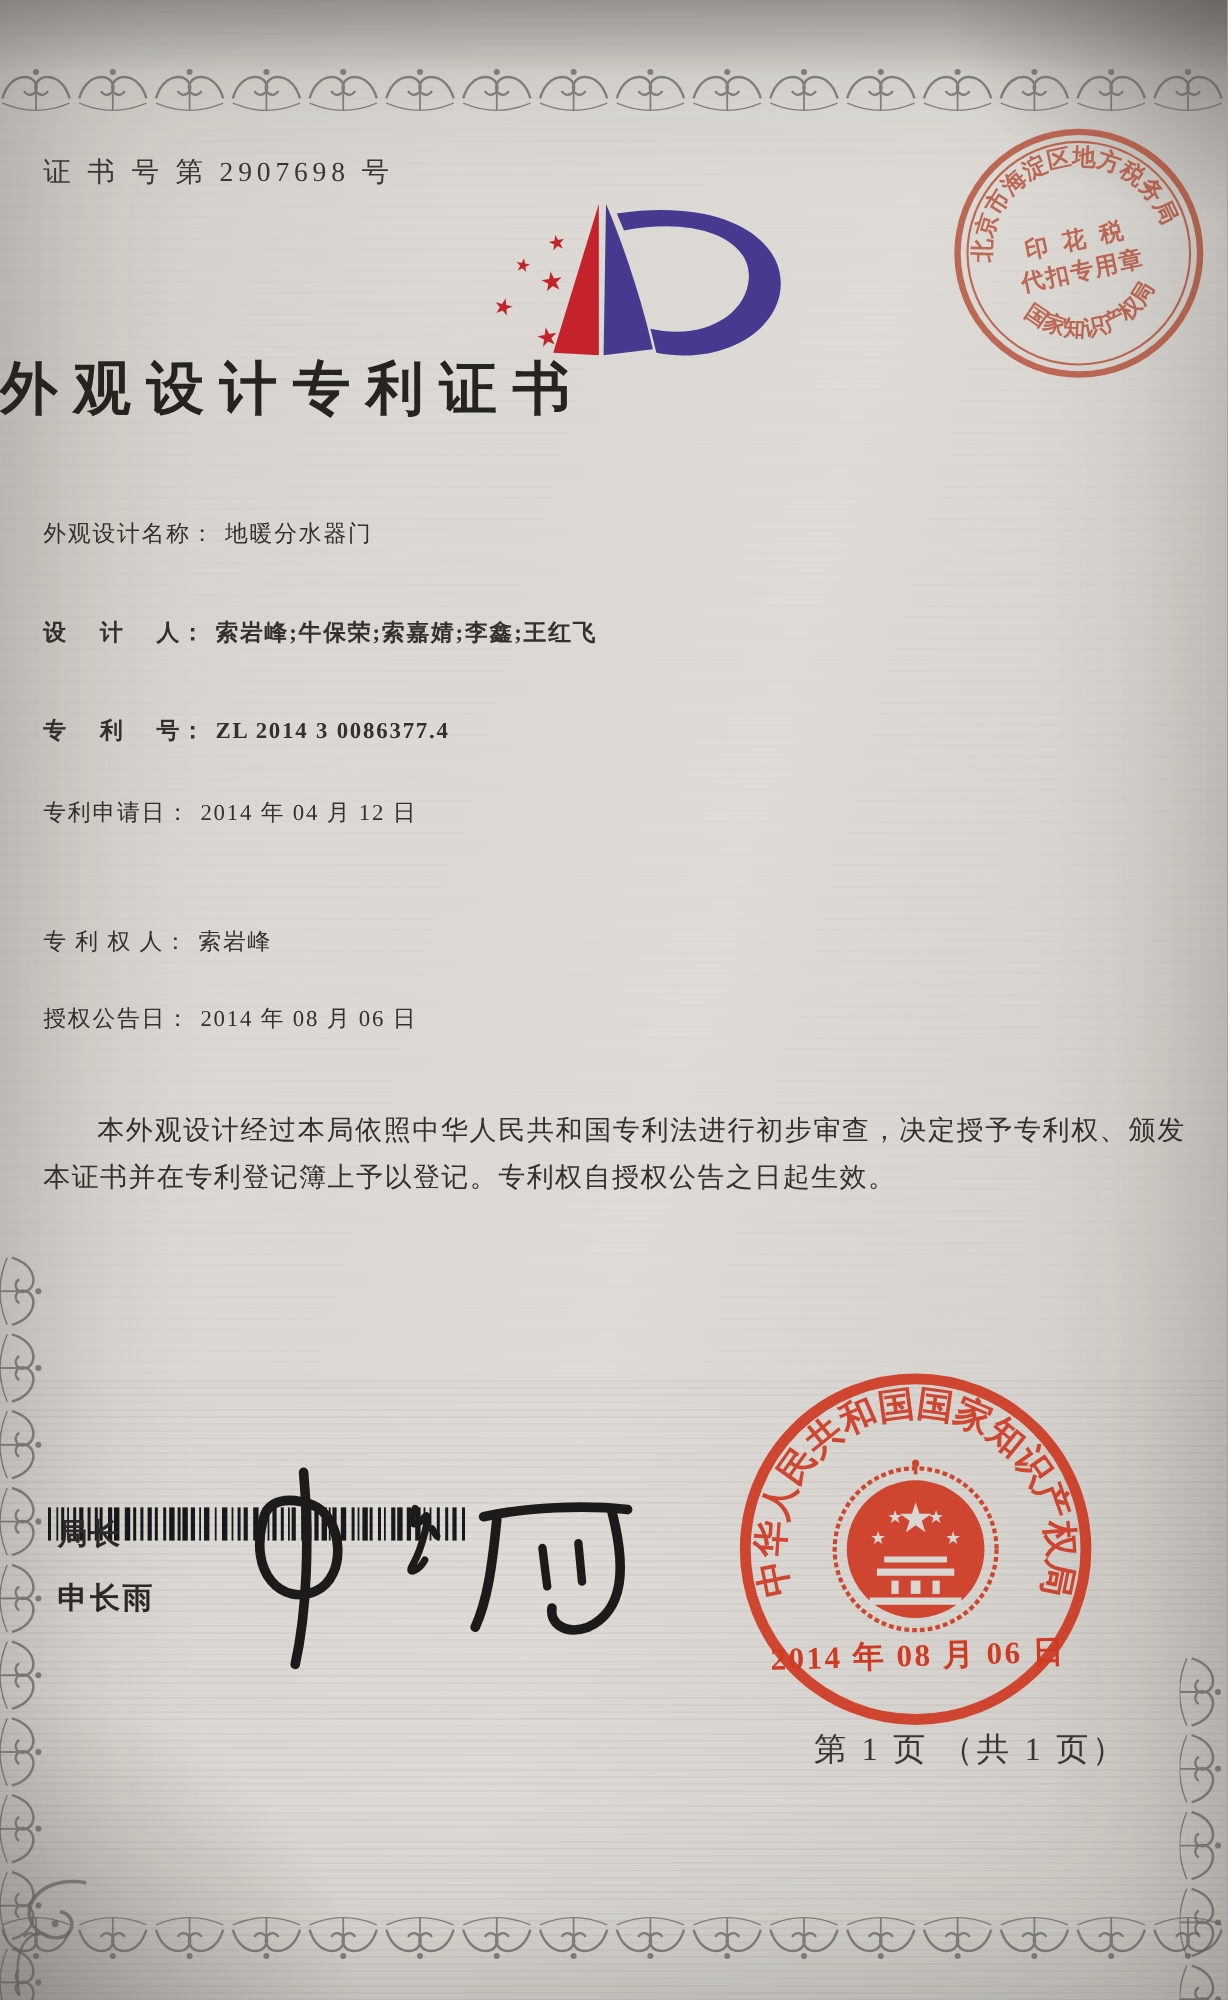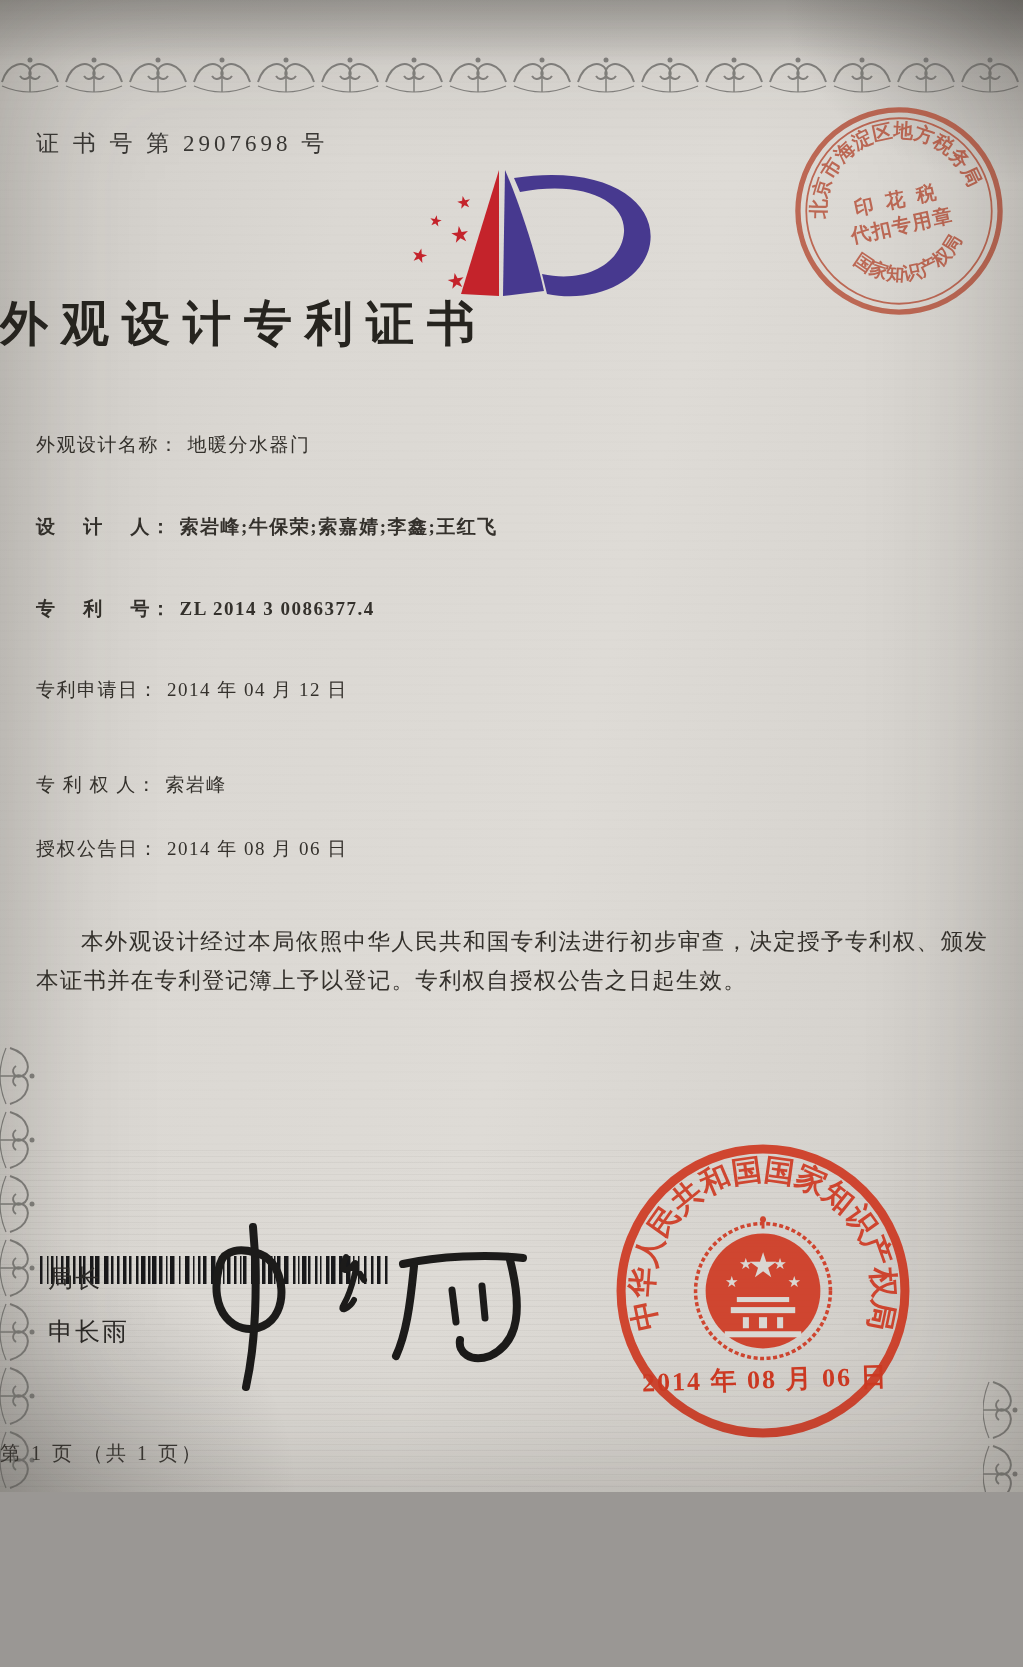--- a/index.html
+++ b/index.html
@@ -1,17 +1,17 @@
 <!DOCTYPE html>
 <html><head>
 <meta charset="utf-8">
 <style>
   html,body{margin:0;padding:0;background:#9a9794;}
   .page{
-    position:relative;width:1023px;height:1492px;overflow:hidden;
+    position:relative;width:1023px;height:1667px;overflow:hidden;
     background:linear-gradient(105deg,#cfccc7 0%,#dbd8d3 28%,#dedbd6 55%,#d6d3ce 80%,#c9c6c1 100%);
     font-family:"Liberation Serif","DejaVu Serif",serif;color:#2f2d2a;
   }
   .vignette{position:absolute;inset:0;box-shadow:inset 0 0 150px rgba(45,42,38,.30);pointer-events:none;z-index:40;}
   .shade-top{position:absolute;left:0;top:0;right:0;height:64px;background:linear-gradient(180deg,rgba(50,48,45,.30),rgba(50,48,45,0));z-index:2;}
   .shade-tr{position:absolute;right:0;top:0;width:260px;height:200px;background:radial-gradient(ellipse at 100% 0%,rgba(40,38,36,.35),rgba(40,38,36,0) 65%);z-index:2;}
   .shade-bl{position:absolute;left:0;bottom:0;width:300px;height:260px;background:radial-gradient(ellipse at 0% 100%,rgba(40,38,36,.28),rgba(40,38,36,0) 70%);z-index:2;}
   .texture{position:absolute;left:0;right:0;top:1150px;height:517px;z-index:1;
     background:repeating-linear-gradient(180deg,rgba(70,65,60,.05) 0 1.5px,rgba(0,0,0,0) 1.5px 6px);}
   .texture2{position:absolute;left:0;right:0;top:0;height:1667px;z-index:1;opacity:.35;
@@ -31,42 +31,42 @@
   .logo{position:absolute;left:372px;top:162px;width:310px;height:145px;z-index:5;}
 
   .title{position:absolute;left:0;top:292px;width:980px;margin:0;
     font-size:48px;font-weight:700;letter-spacing:13px;color:#26241f;z-index:5;}
 
   .fields{position:absolute;left:36px;top:432px;width:940px;z-index:5;}
   .frow{position:absolute;left:0;font-size:19px;letter-spacing:1.5px;white-space:nowrap;color:#34312c;}
   .frow:nth-of-type(1){top:0;}
   .frow:nth-of-type(2){top:82px;font-weight:bold;}
   .frow:nth-of-type(3){top:164px;font-weight:bold;}
-  .frow:nth-of-type(4){top:245px;}
+  .frow:nth-of-type(4){top:232px;}
   .frow:nth-of-type(5){top:340px;}
   .frow:nth-of-type(6){top:404px;}
   .fvalue{margin-left:8px;}
 
   .paras{position:absolute;left:36px;top:886px;width:952px;z-index:5;
     font-size:22.5px;line-height:39px;letter-spacing:1.2px;text-align:justify;color:#34312c;margin-top:36px;}
   .paras p{margin:0;text-indent:2em;}
 
   .barcode{position:absolute;left:40px;top:1256px;width:352px;height:28px;z-index:5;}
 
-  .officer{position:absolute;left:48px;top:1262px;z-index:5;font-size:25px;font-weight:400;letter-spacing:2px;color:#2c2a27;}
+  .officer{position:absolute;left:48px;top:1262px;z-index:5;font-size:25px;font-weight:700;letter-spacing:2px;color:#2c2a27;}
   .officer .pos{margin-bottom:20px;}
 
   .signature{position:absolute;left:168px;top:1212px;width:410px;height:195px;z-index:6;}
 
   .big-seal{position:absolute;left:612px;top:1140px;width:302px;height:302px;opacity:.92;z-index:7;}
   .seal-date{position:absolute;left:642px;top:1362px;width:260px;z-index:8;
     font-size:26px;font-weight:700;letter-spacing:2px;color:#cf3a23;transform:rotate(-1.5deg);white-space:nowrap;}
 
-  .footer{position:absolute;left:0;top:1440px;width:940px;text-align:left;z-index:5;
-    font-size:20px;letter-spacing:3px;color:#3a3733;}
+  .footer{position:absolute;left:0;top:1440px;width:940px;text-align:right;z-index:5;
+    font-size:27px;letter-spacing:3px;color:#3a3733;}
 </style>
 </head>
 <body>
 
 <div class="page">
 
   <div class="texture2"></div>
   <div class="texture"></div>
   <div class="shade-top"></div>
   <div class="shade-tr"></div>

